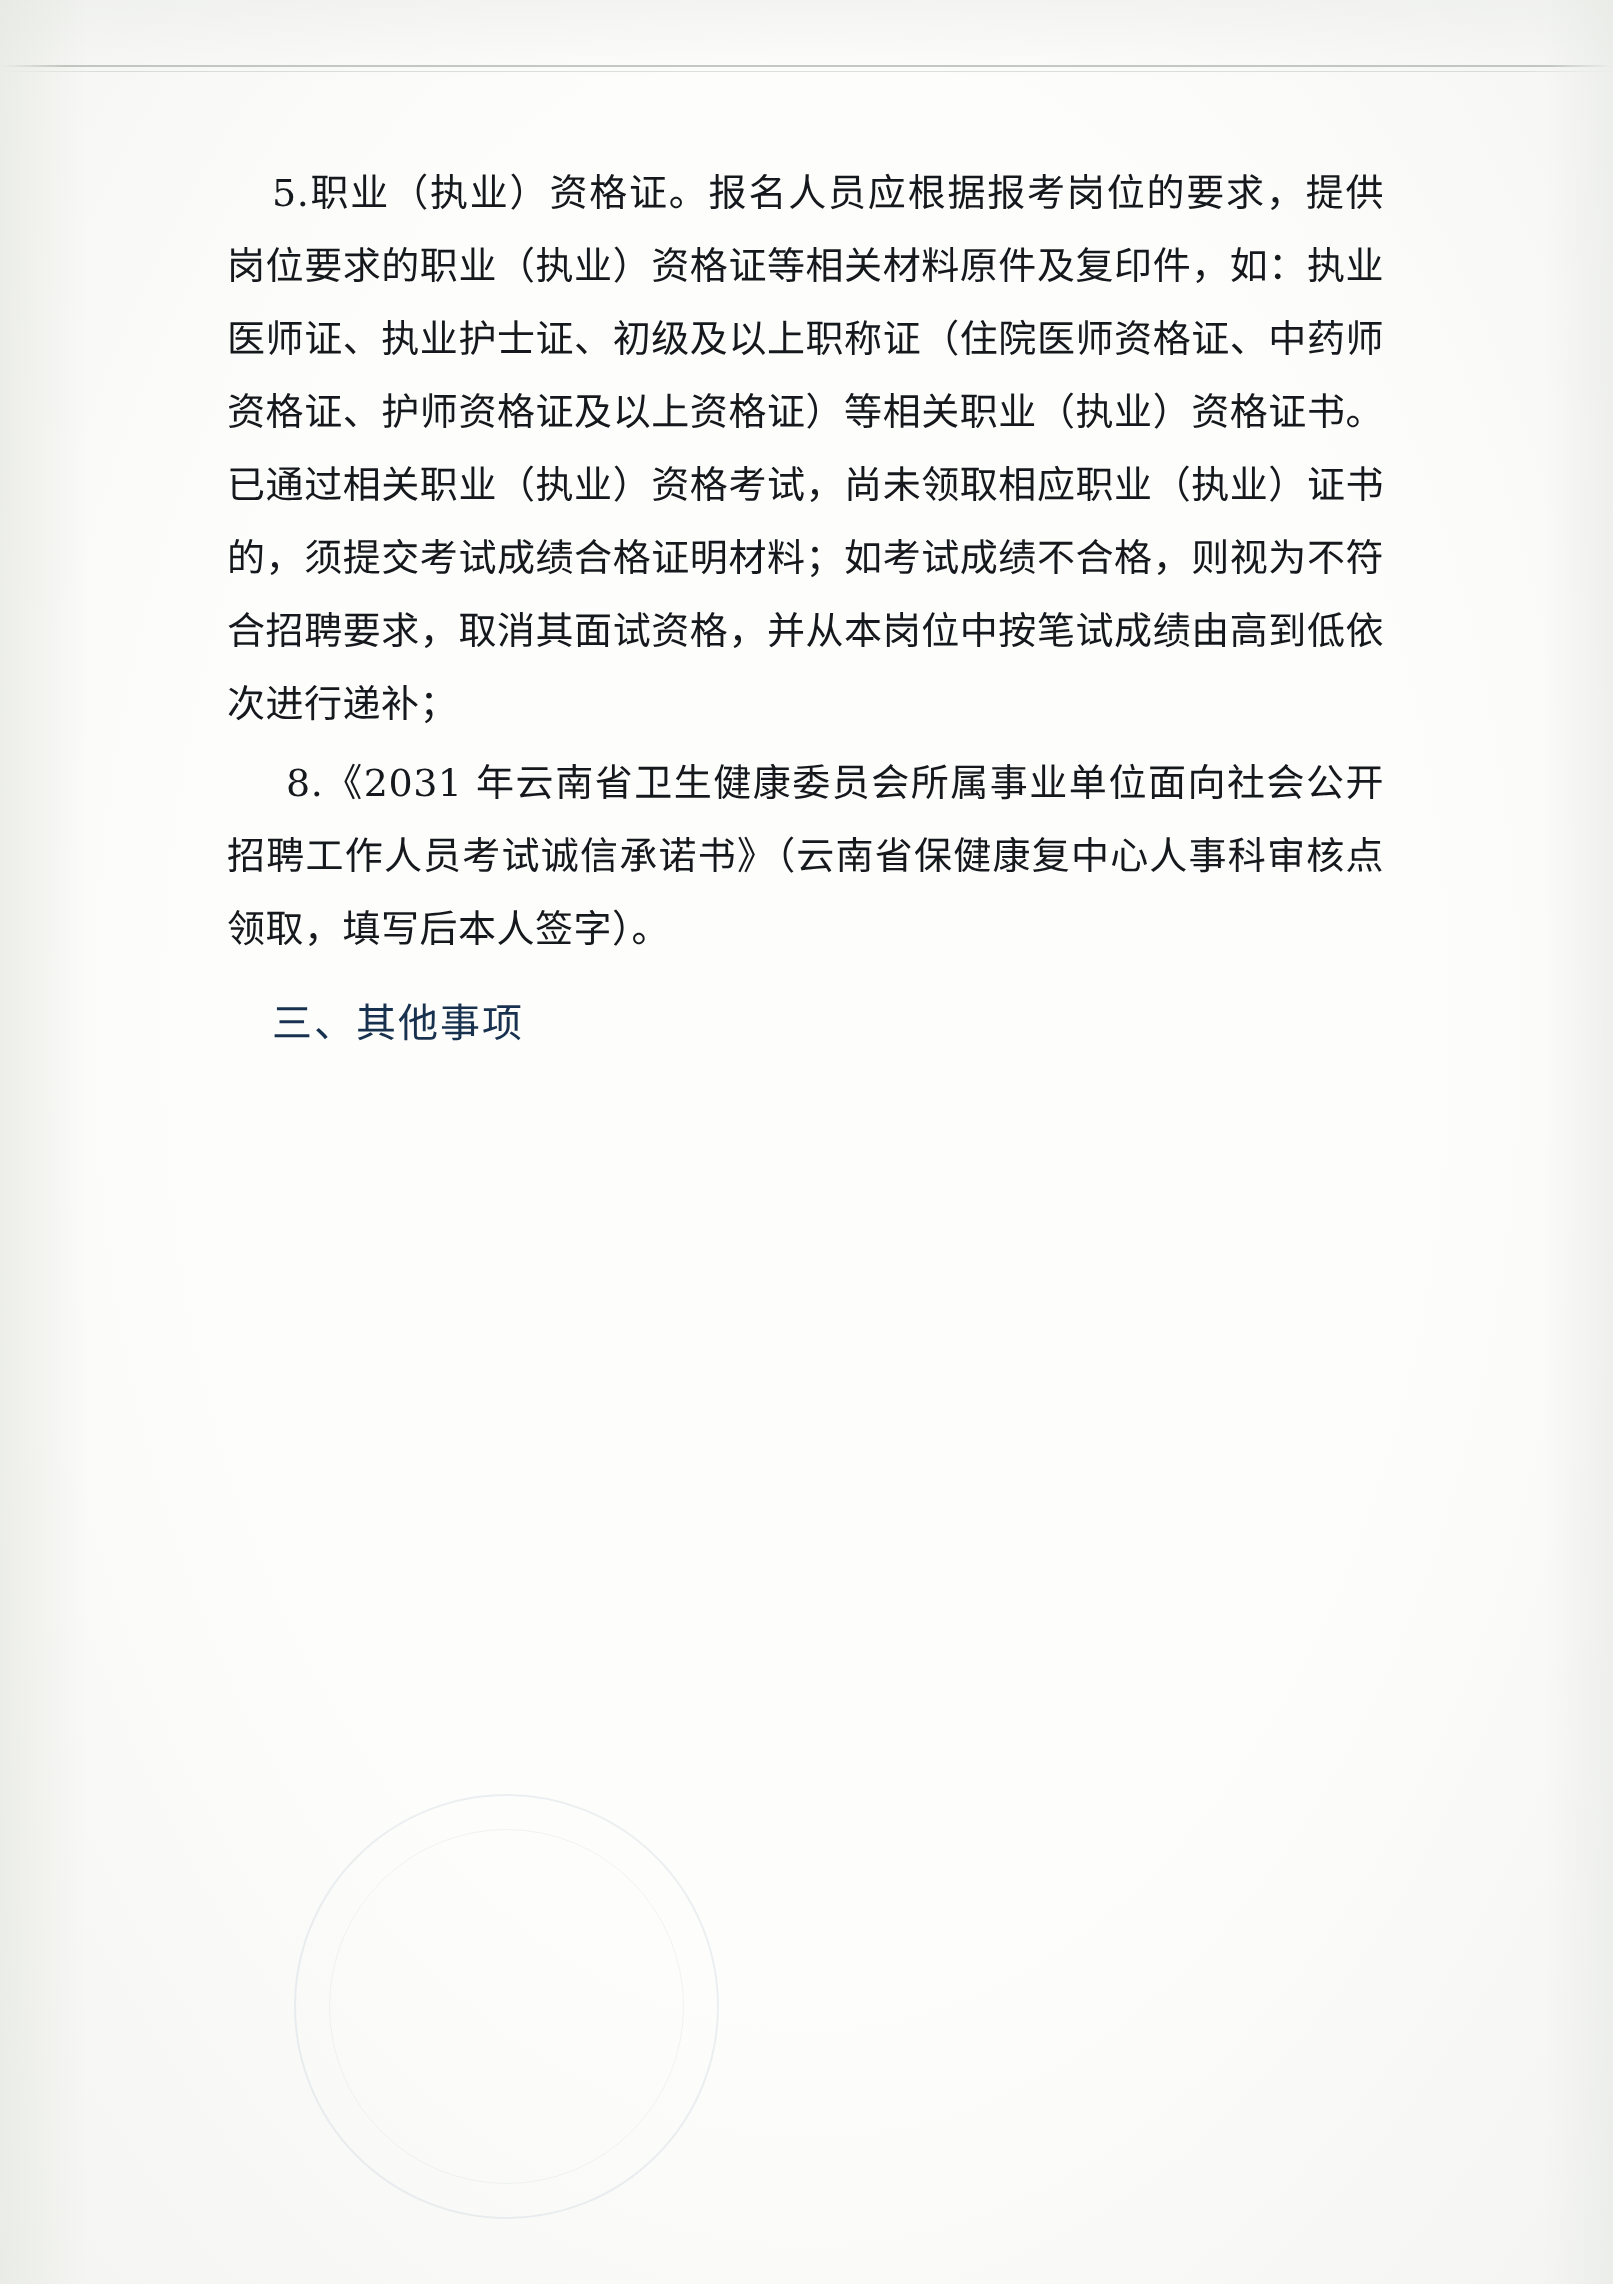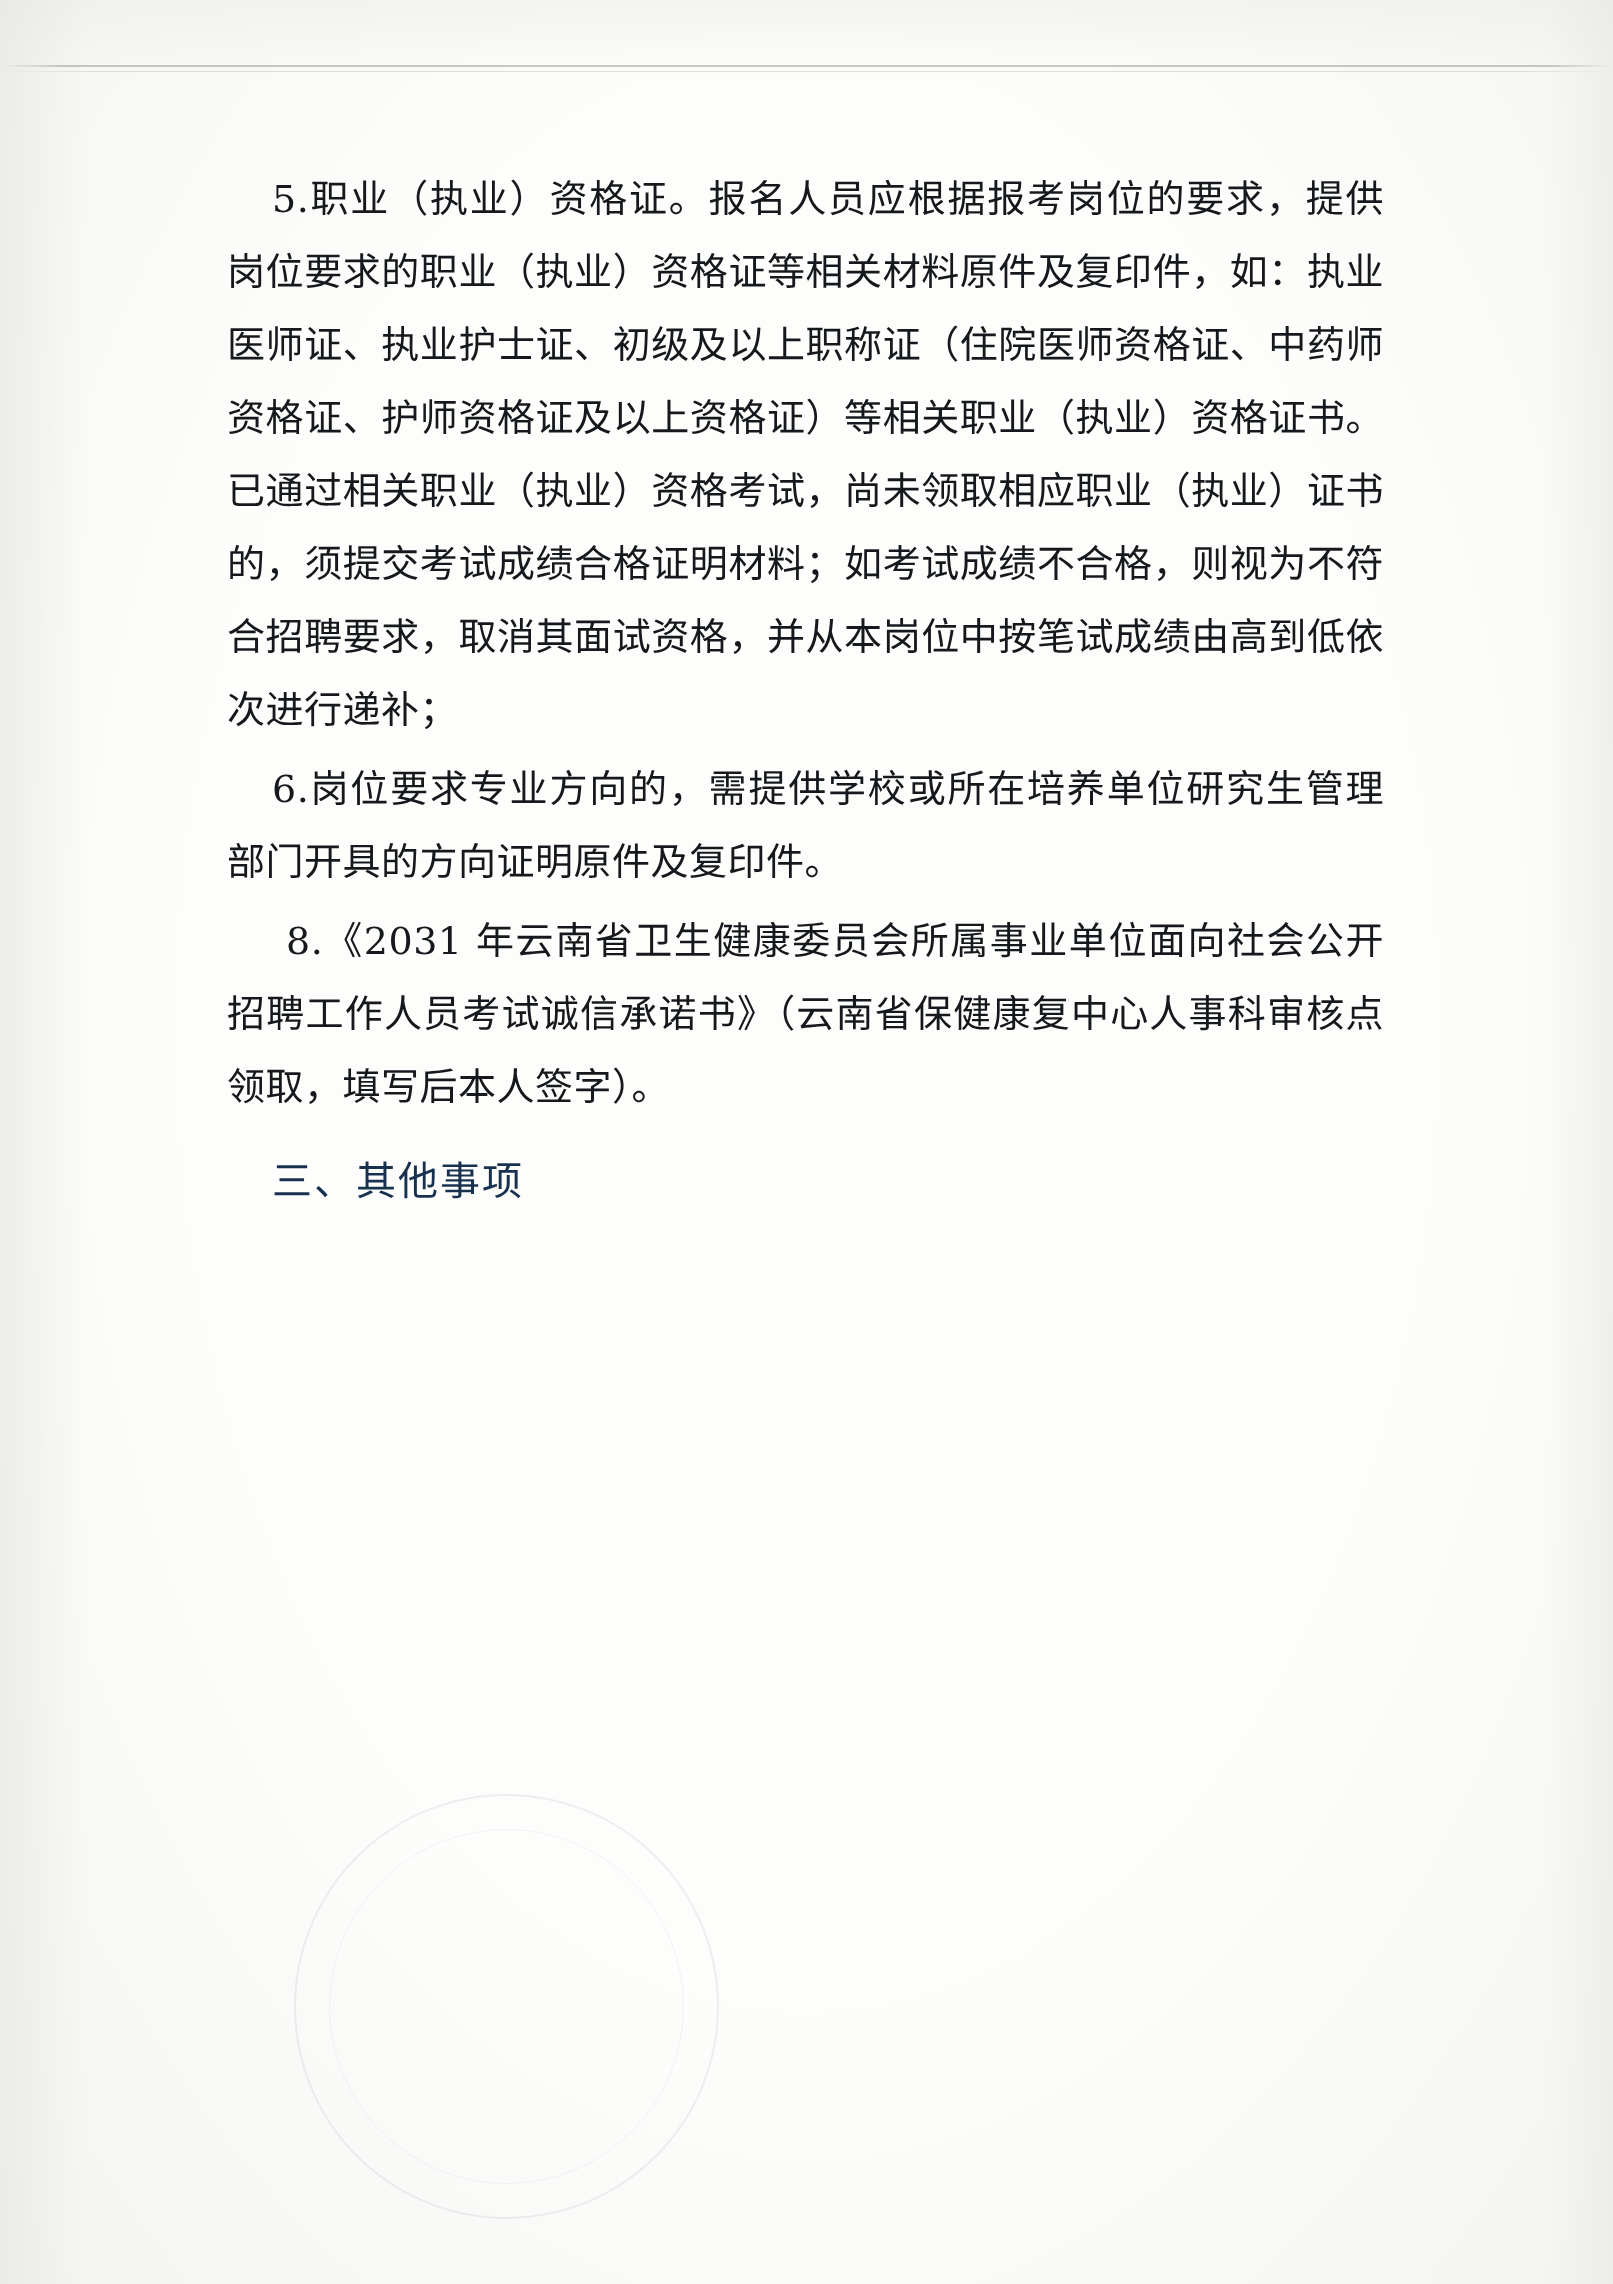--- a/index.html
+++ b/index.html
@@ -65,21 +65,21 @@
     top: 33px;
     right: 33px;
     bottom: 33px;
     border-radius: 50%;
     border: 1px solid rgba(150,170,190,0.12);
   }
 
   .content {
     position: absolute;
     left: 227px;
-    top: 163px;
+    top: 157px;
     width: 1157px;
   }
   p.body-text {
     margin: 0 0 5.9px 0;
     font-size: 38px;
     line-height: 73px;
     color: #15181c;
     text-align: justify;
     text-justify: inter-ideograph;
     letter-spacing: 0.5px;
@@ -103,20 +103,19 @@
 <body>
 
 <div class="page">
   <div class="page-tint"></div>
   <div class="scan-line"></div>
   <div class="scan-line2"></div>
   <div class="watermark"></div>
 
   <div class="content">
     <p class="body-text indent-1">5.职业（执业）资格证。报名人员应根据报考岗位的要求，提供岗位要求的职业（执业）资格证等相关材料原件及复印件，如：执业医师证、执业护士证、初级及以上职称证（住院医师资格证、中药师资格证、护师资格证及以上资格证）等相关职业（执业）资格证书。已通过相关职业（执业）资格考试，尚未领取相应职业（执业）证书的，须提交考试成绩合格证明材料；如考试成绩不合格，则视为不符合招聘要求，取消其面试资格，并从本岗位中按笔试成绩由高到低依次进行递补；</p>
-    <p class="body-text indent-1">6.岗位要求专业方向的，需提供学校或所在培养单位研究生管理部门开具的方向证明原件及复印件。</p>
     <p class="body-text indent-2">8.《2031 年云南省卫生健康委员会所属事业单位面向社会公开招聘工作人员考试诚信承诺书》（云南省保健康复中心人事科审核点领取，填写后本人签字）。</p>
 
     <h2 class="section-heading">三、其他事项</h2>
 
   </div>
 </div>
 
 
 </body></html>

